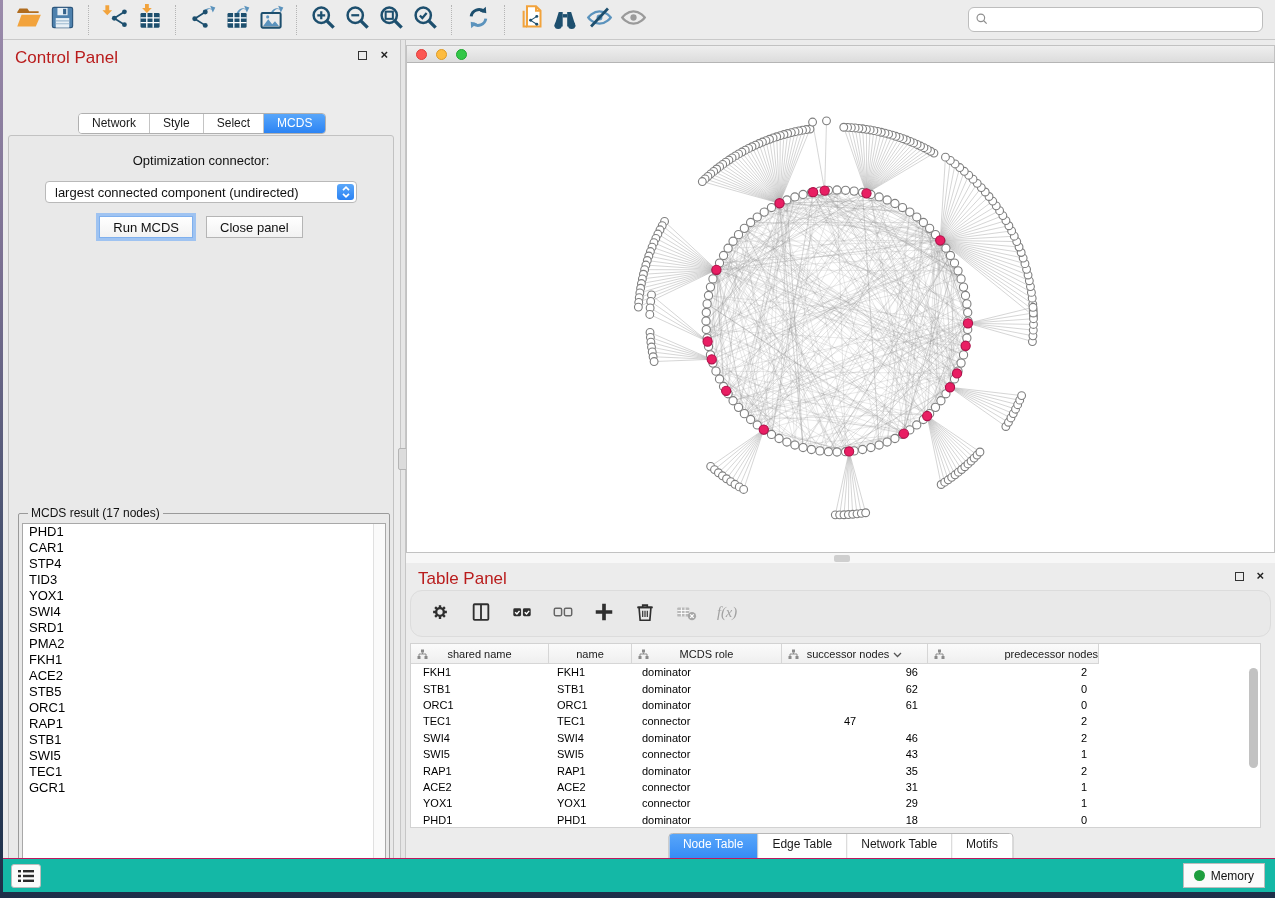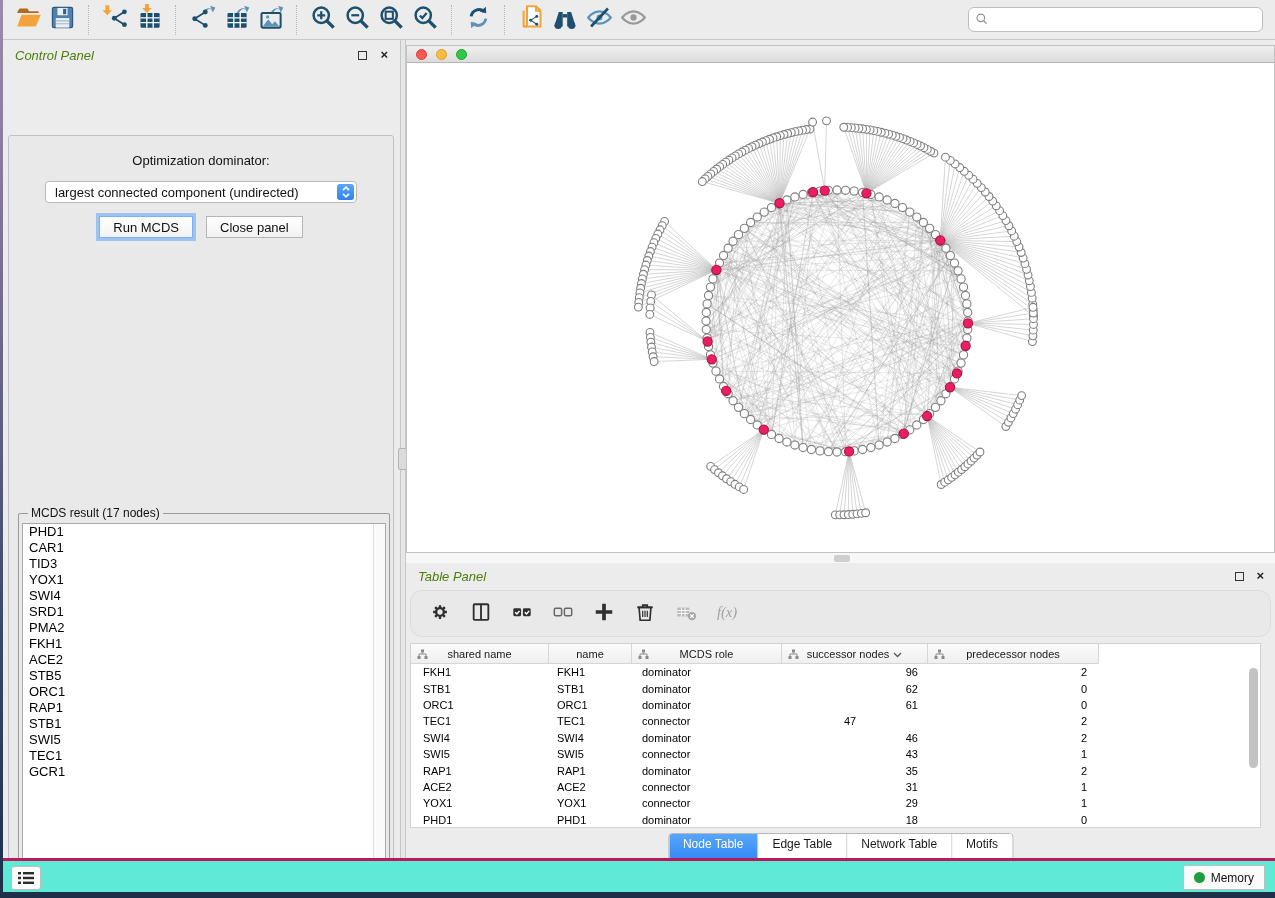--- a/index.html
+++ b/index.html
@@ -14,21 +14,21 @@
   .tb-btn { width:34px; height:32px; display:flex; align-items:center; justify-content:center; cursor:pointer; }
   .tb-sep { width:1px; height:30px; border-left:1px dotted #b5b5b5; margin:0 9px; }
   .search-wrap { margin-left:auto; margin-right:4px; position:relative; width:295px; height:25px; }
   .search-wrap svg { position:absolute; left:7px; top:5px; }
   .search-input { width:100%; height:100%; border:1px solid #bdbdbd; border-radius:6px; background:#fff;
                   padding-left:26px; font:12px "Liberation Sans",sans-serif; outline:none; }
 
   
   .control-panel { position:absolute; left:0; top:40px; width:397px; height:818px; background:#ececec; }
   .panel-title-row { position:absolute; left:0; top:8px; width:100%; height:18px; }
-  .panel-title { position:absolute; left:12px; top:0; font-size:13px; color:#4d7c0f;font-style:italic; }
+  .panel-title { position:absolute; left:12px; top:0; font-size:17px; color:#b91c1c; }
   .win-float { position:absolute; width:9px; height:9px; border:1.5px solid #333; top:3px; cursor:pointer; }
   .win-close { position:absolute; top:-1px; font-size:13px; font-weight:bold; color:#222; cursor:pointer; line-height:16px; }
   .cp-float { right:33px; } .cp-close { right:12px; }
 
   .cp-tabs { position:absolute; left:75px; top:73px; height:21px; display:flex; border:1px solid #b0b0b0;
              border-radius:4px; overflow:hidden; background:#fff; }
   .cp-tab { padding:0 13px; font-size:12px; line-height:19px; color:#1a1a1a; background:#fff;
             border-right:1px solid #c4c4c4; cursor:pointer; }
   .cp-tab:last-child { border-right:none; }
   .cp-tab.selected { background:linear-gradient(180deg,#58a6fa,#2c84f4); color:#fff; }
@@ -91,22 +91,22 @@
   .tp-cell { font-size:11px; color:#000; overflow:hidden; white-space:nowrap; }
   .tp-scroll { position:absolute; right:2px; top:24px; width:9px; height:100px; background:#c2c2c2; border-radius:5px; cursor:pointer; }
   .tp-tabs { position:absolute; left:50%; transform:translateX(-50%); top:270px; height:33px; display:flex;
              border:1px solid #b7b7b7; border-radius:4px; overflow:hidden; background:#fff; }
   .tp-tab { padding:0 14px; font-size:12px; line-height:20px; color:#1a1a1a; background:#fff;
             border-right:1px solid #c4c4c4; cursor:pointer; }
   .tp-tab:last-child { border-right:none; }
   .tp-tab.selected { background:linear-gradient(180deg,#58a6fa,#2c84f4); color:#fff; }
 
   
-  .status-bar { position:absolute; left:0; top:858px; width:1272px; height:34px; background:#5eead4;
-                border-top:3px solid #be185d; }
+  .status-bar { position:absolute; left:0; top:858px; width:1272px; height:34px; background:#14b8a6;
+                border-top:1px solid #be185d; }
   .menu-btn { position:absolute; left:8px; top:5px; width:30px; height:24px; background:#fbfbfb;
               border:1px solid #bdbdbd; border-radius:3px; display:flex; align-items:center; justify-content:center; cursor:pointer; }
   .memory-btn { position:absolute; right:10px; top:4px; height:25px; background:#fbfbfb; border:1px solid #bdbdbd;
                 display:flex; align-items:center; gap:6px; padding:0 10px; font-size:12px; color:#111; cursor:pointer; }
   .mem-dot { width:11px; height:11px; border-radius:50%; background:#1e9e3e; }
 </style>
 </head>
 <body>
 
 <div class="screen">
@@ -304,40 +304,47 @@
         <input class="search-input" placeholder="" style="">
       </div>
     </div>
 
     <div class="control-panel">
       <div class="panel-title-row">
         <span class="panel-title">Control Panel</span>
         <span class="win-float cp-float"></span>
         <span class="win-close cp-close">×</span>
       </div>
+      <div class="cp-tabs" id="cp-tabs">
+          <div class="cp-tab">Network</div>
+          <div class="cp-tab">Style</div>
+          <div class="cp-tab">Select</div>
+          <div class="cp-tab selected">MCDS</div>
+        </div>
       <div class="cp-content">
-        <div class="opt-label">Optimization dominator:</div>
+        <div class="opt-label">Optimization connector:</div>
         <div class="dropdown">
           <span class="dropdown-text">largest connected component (undirected)</span>
           <span class="dropdown-stepper">
             <svg width="12" height="14" viewBox="0 0 12 14">
                 <path d="M3 5.2 6 2.2l3 3M3 8.8l3 3 3-3" stroke="#fff" stroke-width="1.7" fill="none"></path>
               </svg>
           </span>
         </div>
         <div class="btn-row">
           <button class="mac-btn focused">Run MCDS</button>
           <button class="mac-btn">Close panel</button>
         </div>
         <fieldset class="mcds-fieldset">
           <legend>MCDS result (17 nodes)</legend>
           <div class="mcds-list" id="mcds-list">
             <div class="mcds-scroll"></div>
           <div class="mcds-item">PHD1</div>
               <div class="mcds-item">CAR1</div>
+              <div class="mcds-item">STP4</div>
               <div class="mcds-item">TID3</div>
               <div class="mcds-item">YOX1</div>
               <div class="mcds-item">SWI4</div>
               <div class="mcds-item">SRD1</div>
               <div class="mcds-item">PMA2</div>
               <div class="mcds-item">FKH1</div>
               <div class="mcds-item">ACE2</div>
               <div class="mcds-item">STB5</div>
               <div class="mcds-item">ORC1</div>
               <div class="mcds-item">RAP1</div>
@@ -1300,21 +1307,21 @@
                     <rect x="0.5" y="7" width="3" height="3"></rect>
                     <rect x="7.5" y="7" width="3" height="3"></rect>
                   </g>
                   <path d="M5.5 3.5V5M2 7V5h7v2" stroke="#8a8a8a" fill="none"></path>
                 </svg></span>
               <span>successor nodes</span>
               <span><svg width="9" height="7" viewBox="0 0 9 7">
                   <path d="M1 2l3.5 3.5L8 2" stroke="#555" stroke-width="1.3" fill="none"></path>
                 </svg></span>
             </div>
-            <div class="tp-hcell" style="width: 171px;">
+            <div class="tp-hcell" style="width: 171px; justify-content: flex-end;">
               <span class="tp-hicon"><svg width="11" height="11" viewBox="0 0 11 11">
                   <g fill="#8a8a8a">
                     <rect x="4" y="0.5" width="3" height="3"></rect>
                     <rect x="0.5" y="7" width="3" height="3"></rect>
                     <rect x="7.5" y="7" width="3" height="3"></rect>
                   </g>
                   <path d="M5.5 3.5V5M2 7V5h7v2" stroke="#8a8a8a" fill="none"></path>
                 </svg></span>
               <span>predecessor nodes</span>
             </div>

